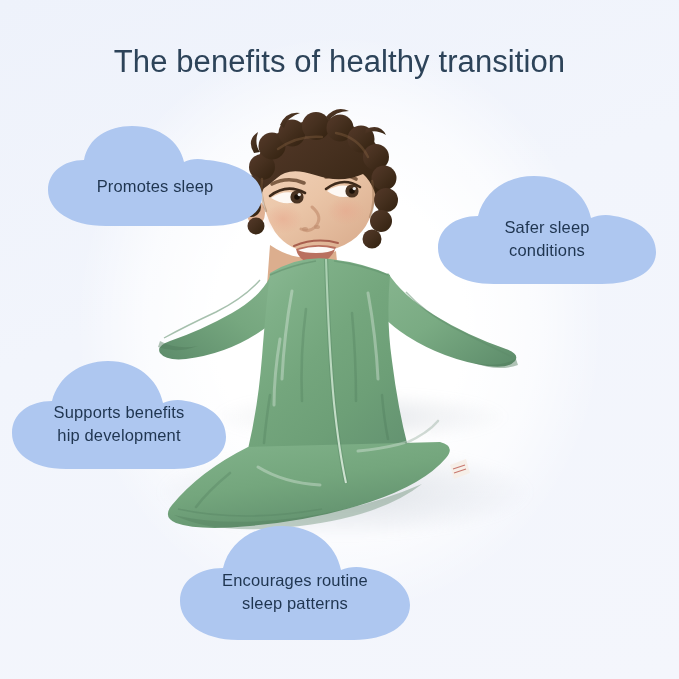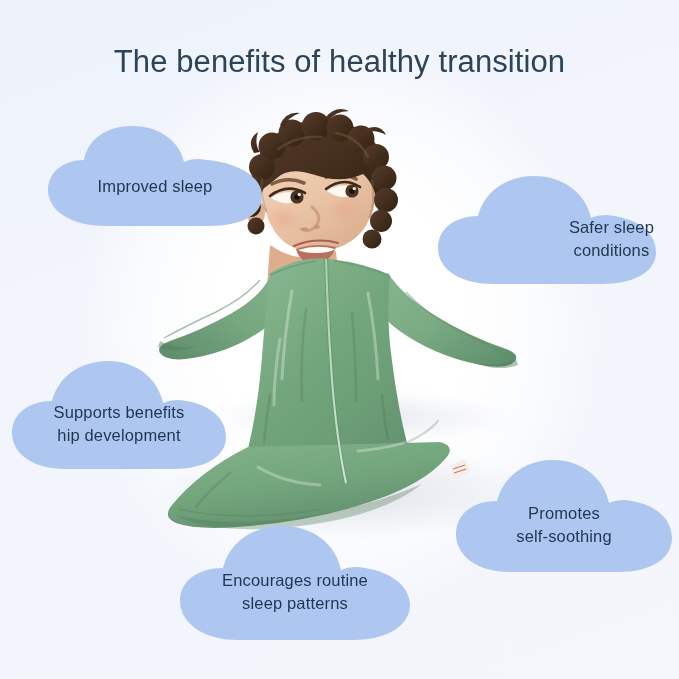--- a/index.html
+++ b/index.html
@@ -93,21 +93,21 @@
   }
   .cloud .cloud-label {
     position:relative;
     z-index:2;
     padding:0 6px;
     white-space:pre-line;
     transform:translateY(9px);
   }
 
   #cloud-improved-sleep  { left:44px;  top:122px; width:222px; height:108px; }
-  #cloud-safer-sleep     { left:434px; top:172px; width:226px; height:116px;justify-content:flex-end; }
+  #cloud-safer-sleep     { left:434px; top:172px; width:226px; height:116px; }
   #cloud-hip-development { left:8px;   top:357px; width:222px; height:116px; }
   #cloud-self-soothing   { left:452px; top:456px; width:224px; height:120px; }
   #cloud-routine-sleep   { left:176px; top:522px; width:238px; height:122px; }
 
   #cloud-improved-sleep .cloud-label { transform:translateY(10px); }
 </style>
 </head>
 <body>
 
 <div id="infographic">
@@ -330,21 +330,21 @@
     <svg class="cloud-svg" viewBox="0 0 222 108" preserveAspectRatio="none">
       <path d="M62 104
                C26 104 4 88 4 68
                C4 50 20 38 40 38
                C44 16 64 4 88 4
                C116 4 136 20 140 40
                C146 37 154 36 162 38
                C192 40 218 54 218 74
                C218 94 196 104 164 104 Z" fill="#aec7f0"></path>
     </svg>
-    <span class="cloud-label">Improved sleep</span>
+    <span class="cloud-label">Promotes sleep</span>
   </div>
 
   <div class="cloud" id="cloud-safer-sleep">
     <svg class="cloud-svg" viewBox="0 0 226 116" preserveAspectRatio="none">
       <path d="M60 112
                C24 112 4 96 4 76
                C4 56 22 44 44 44
                C50 20 72 4 100 4
                C130 4 152 22 157 46
                C164 43 172 42 180 44
@@ -363,34 +363,20 @@
                C50 20 72 4 100 4
                C129 4 150 22 155 46
                C162 43 170 42 178 44
                C203 48 218 62 218 80
                C218 100 196 112 166 112 Z" fill="#aec7f0"></path>
     </svg>
     <span class="cloud-label">Supports benefits
 hip development</span>
   </div>
 
-  <div class="cloud" id="cloud-self-soothing">
-    <svg class="cloud-svg" viewBox="0 0 224 120" preserveAspectRatio="none">
-      <path d="M58 116
-               C24 116 4 99 4 78
-               C4 57 22 45 45 45
-               C51 21 73 4 101 4
-               C130 4 152 22 157 47
-               C164 44 172 43 180 45
-               C205 49 220 64 220 82
-               C220 103 198 116 167 116 Z" fill="#aec7f0"></path>
-    </svg>
-    <span class="cloud-label">Promotes
-self-soothing</span>
-  </div>
 
   <div class="cloud" id="cloud-routine-sleep">
     <svg class="cloud-svg" viewBox="0 0 238 122" preserveAspectRatio="none">
       <path d="M62 118
                C26 118 4 100 4 79
                C4 58 23 46 47 46
                C53 21 76 4 106 4
                C137 4 160 22 165 48
                C172 45 181 44 189 46
                C216 50 234 65 234 83

